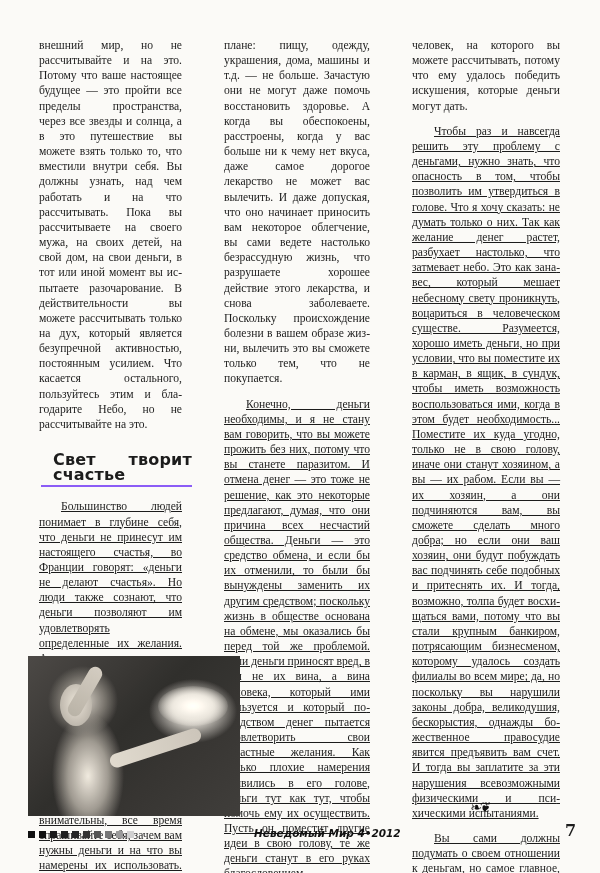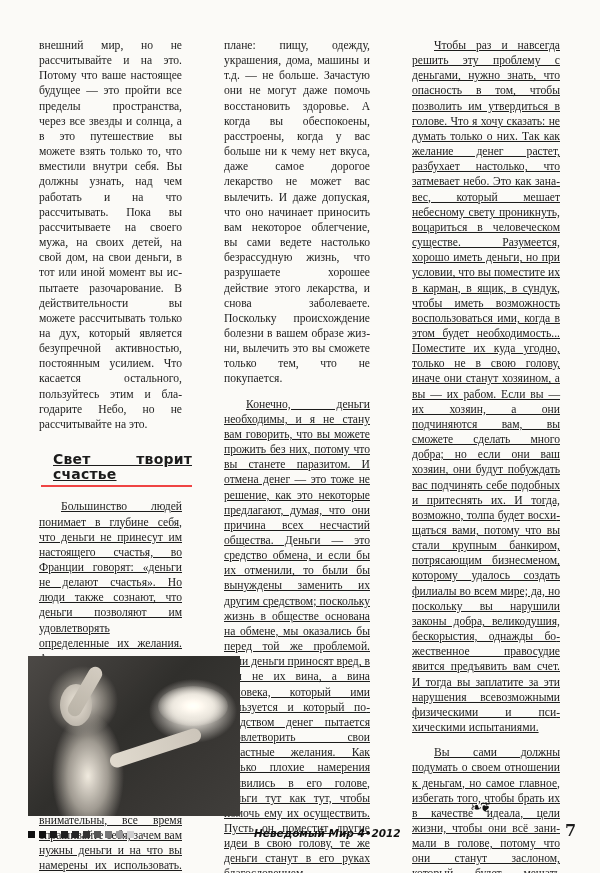--- a/index.html
+++ b/index.html
@@ -18,26 +18,25 @@
   }
   .col p { margin: 10px; }
   .col p.indent { text-indent: 22px; text-decoration: underline; }
   #col1 { left: 29px; width: 163px; }
   #col2 { left: 214px; width: 166px; }
   #col3 { left: 402px; width: 168px; }
 
   .heading-wrap { margin: 20px 0 12px 0; }
   .heading {
     font-family: "DejaVu Sans", "Liberation Sans", sans-serif;
-    font-weight: bold; font-size: 14px;
+    font-weight: bold; font-size: 16px;
     letter-spacing: 0.2px;
     padding: 0 0 3px 12px;
-    border-bottom: 2px solid #ef4444;
+    border-bottom: 2px solid #8b5cf6;
     margin-left: 12px;
-    text-decoration: underline;
   }
 
   .photo {
     position: absolute; left: 28px; top: 656px;
     width: 212px; height: 160px;
     background:
       radial-gradient(ellipse 55px 40px at 165px 55px, #f2f2f2 0%, #bdbdbd 35%, rgba(80,80,80,0) 80%),
       radial-gradient(ellipse 40px 70px at 60px 120px, #e7e3dc 0%, #9b958c 50%, rgba(60,60,60,0) 90%),
       radial-gradient(ellipse 35px 35px at 55px 45px, #d6d0c8 0%, #7a746d 60%, rgba(40,40,40,0) 100%),
       linear-gradient(135deg, #4a4744 0%, #2f2d2b 45%, #3f3c39 100%);
@@ -99,20 +98,21 @@
   </div>
 
   <div id="col2" class="col">
     <p>плане: пищу, одежду, украшения, дома, машины и т.д. — не больше. Зачастую они не могут даже помочь восстановить здоровье. А когда вы обеспокоены, расстроены, когда у вас больше ни к чему нет вкуса, даже самое дорогое лекарство не может вас вылечить. И даже допус­кая, что оно начинает приносить вам некоторое облегчение, вы сами ведете настолько безрассудную жизнь, что разрушаете хорошее действие этого лекарства, и снова заболеваете. Поскольку происхож­дение болезни в вашем образе жиз­ни, вылечить это вы сможете толь­ко тем, что не покупается.</p>
     <p class="indent">Конечно, деньги необходимы, и я не стану вам говорить, что вы можете прожить без них, потому что вы станете паразитом. И отмена де­нег — это тоже не решение, как это некоторые предлагают, думая, что они причина всех несчастий обще­ства. Деньги — это средство обме­на, и если бы их отменили, то были бы вынуждены заменить их другим средством; поскольку жизнь в об­ществе основана на обмене, мы ока­зались бы перед той же проблемой. Если деньги приносят вред, в том не их вина, а вина человека, кото­рый ими пользуется и который по­средством денег пытается удовлет­ворить свои страстные желания. Как только плохие намерения появились в его голове, деньги тут как тут, что­бы помочь ему их осуществить. Пусть он поместит другие идеи в свою голову, те же деньги станут в его руках благословением.</p>
     <p class="indent">Деньги имеют потрясающую власть над низшей природой, над личностью. Они зовут ее, подстре­кают: «Ну же, давай, у тебя есть средства уничтожить этого, устра­нить того. Эта женщина замужем? Это ничего, что тебя удерживает? Поскольку она тебе нравится, она может быть твоей: вот увидишь, она не устоит перед машиной, пе­</p>
 
   </div>
 
   <div id="col3" class="col">
+    <p>человек, на которого вы можете рассчитывать, потому что ему уда­лось победить искушения, кото­рые деньги могут дать.</p>
     <p class="indent">Чтобы раз и навсегда решить эту проблему с деньгами, нужно знать, что опасность в том, чтобы позволить им утвердиться в голо­ве. Что я хочу сказать: не думать только о них. Так как желание де­нег растет, разбухает настолько, что затмевает небо. Это как зана­вес, который мешает небесному свету проникнуть, воцариться в человеческом существе. Разумеет­ся, хорошо иметь деньги, но при условии, что вы поместите их в карман, в ящик, в сундук, чтобы иметь возможность воспользо­ваться ими, когда в этом будет необходимость... Поместите их куда угодно, только не в свою го­лову, иначе они станут хозяином, а вы — их рабом. Если вы — их хозяин, а они подчиняются вам, вы сможете сделать много добра; но если они ваш хозяин, они бу­дут побуждать вас подчинять себе подобных и притеснять их. И тог­да, возможно, толпа будет восхи­щаться вами, потому что вы ста­ли крупным банкиром, потряса­ющим бизнесменом, которому удалось создать филиалы во всем мире; да, но поскольку вы нару­шили законы добра, великоду­шия, бескорыстия, однажды бо­жественное правосудие явится предъявить вам счет. И тогда вы заплатите за эти нарушения все­возможными физическими и пси­хическими испытаниями.</p>
     <p class="indent">Вы сами должны подумать о своем отношении к деньгам, но самое главное, избегать того, что­бы брать их в качестве идеала, цели жизни, чтобы они всё зани­мали в голове, потому что они ста­нут заслоном, который будет ме­шать солнцу, духу освещать вас. Ваша голова должна быть исклю­чительно в распоряжении света, Неба, ангелов, архангелов, для того, чтобы получать их послания, их советы. Если в вашей голове будет заслон, послания пойдут в другом направлении, и вы не бу­дет знать, какое выбрать направ­ление, вас больше не будут вести. А когда вас не будут вести, вы ус­тремитесь в ловушки и пропасти. Чтобы стать счастливым, вам нуж­ны не деньги, а свет.</p>
   </div>
 
   <div class="ornament">❧❦</div>
 
   <div class="photo" title="woman-with-white-bird-photo">
     <div class="face"></div>
     <div class="arm2"></div>
     <div class="arm"></div>

